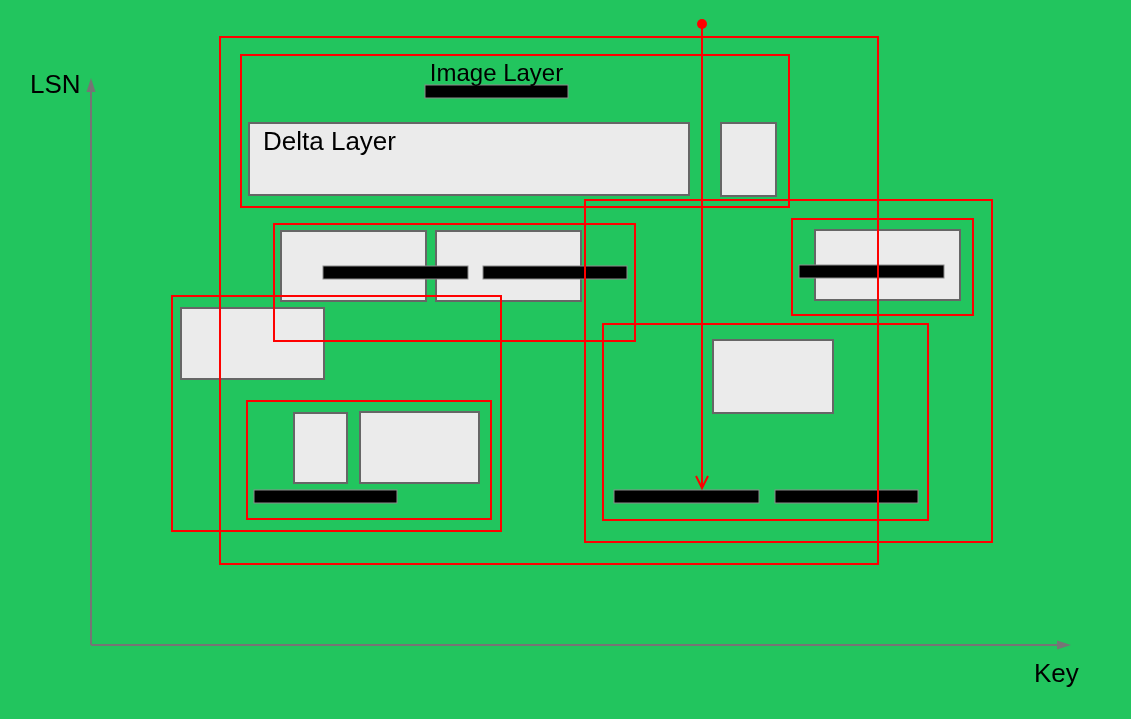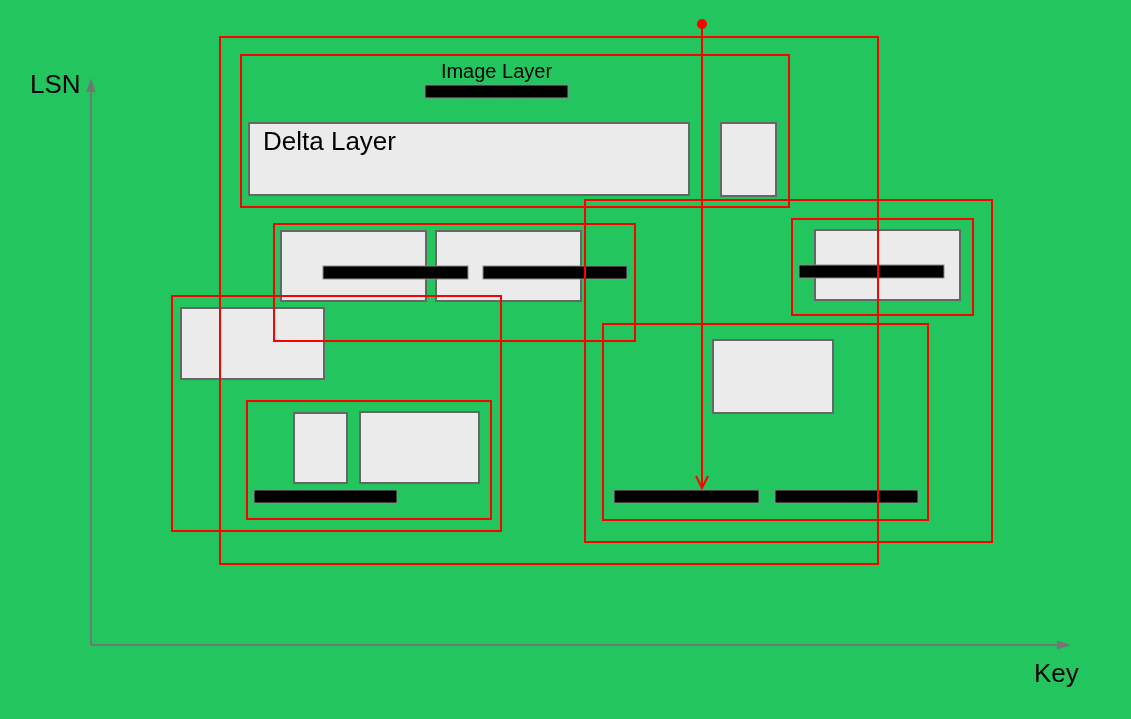--- a/index.html
+++ b/index.html
@@ -22,21 +22,21 @@
     color: #000000;
     white-space: nowrap;
     line-height: 1;
     user-select: none;
   }
   .lbl.axis-lbl { font-size: 26px; }
   .lbl.lsn { left: 30px; top: 71px; }
   .lbl.key { left: 1034px; top: 660px; text-align: right; }
   .lbl.image-layer {
     left: 425px; top: 61px; width: 143px;
-    text-align: center; font-size: 20px;
+    text-align: center; font-size: 24px;
   }
   .lbl.delta-layer { left: 263px; top: 128px; font-size: 26px; text-align: center; }
 </style>
 </head>
 <body>
 
 <div class="canvas">
   <svg id="diagram-svg" width="1131" height="719" viewBox="0 0 1131 719">
       <rect x="249" y="123" width="440" height="72" fill="#ebebeb" stroke="#666666" stroke-width="2"></rect>
       <rect x="721" y="123" width="55" height="73" fill="#ebebeb" stroke="#666666" stroke-width="2"></rect>

